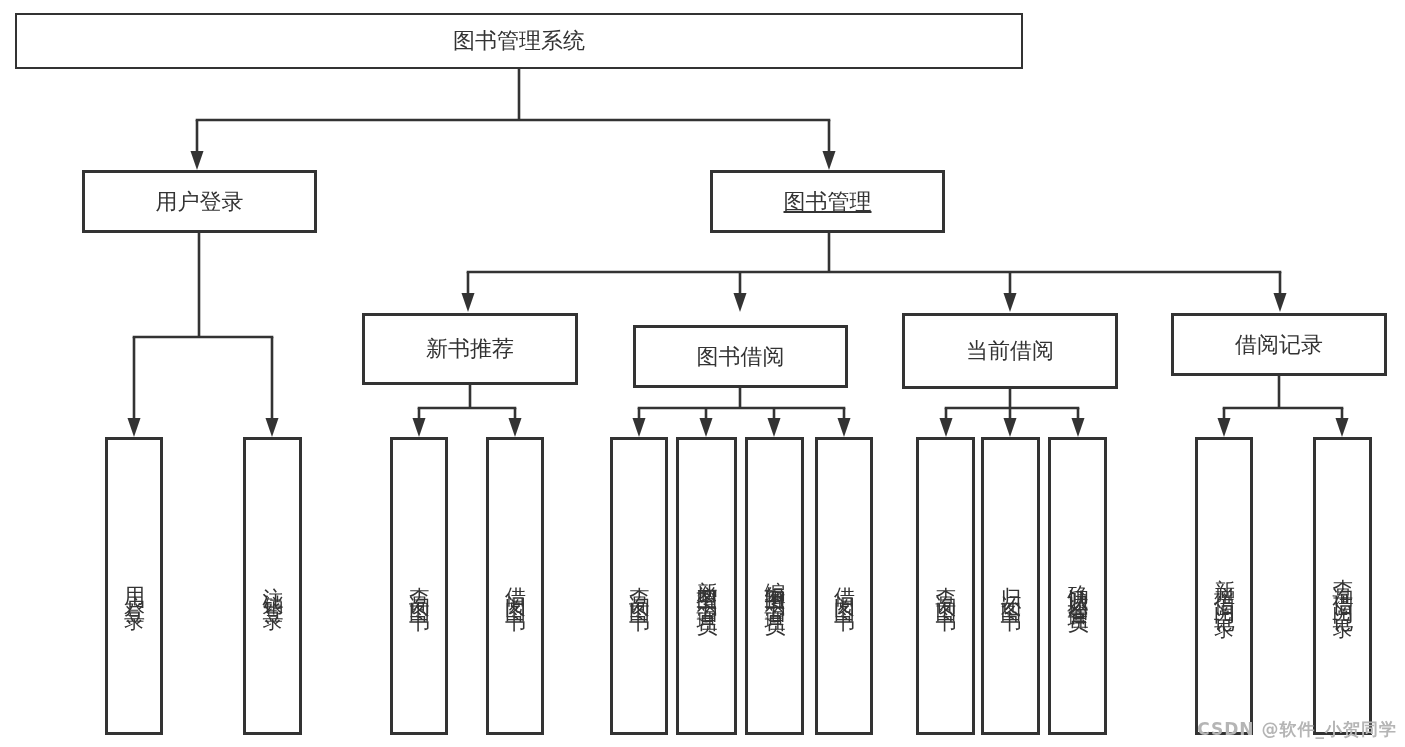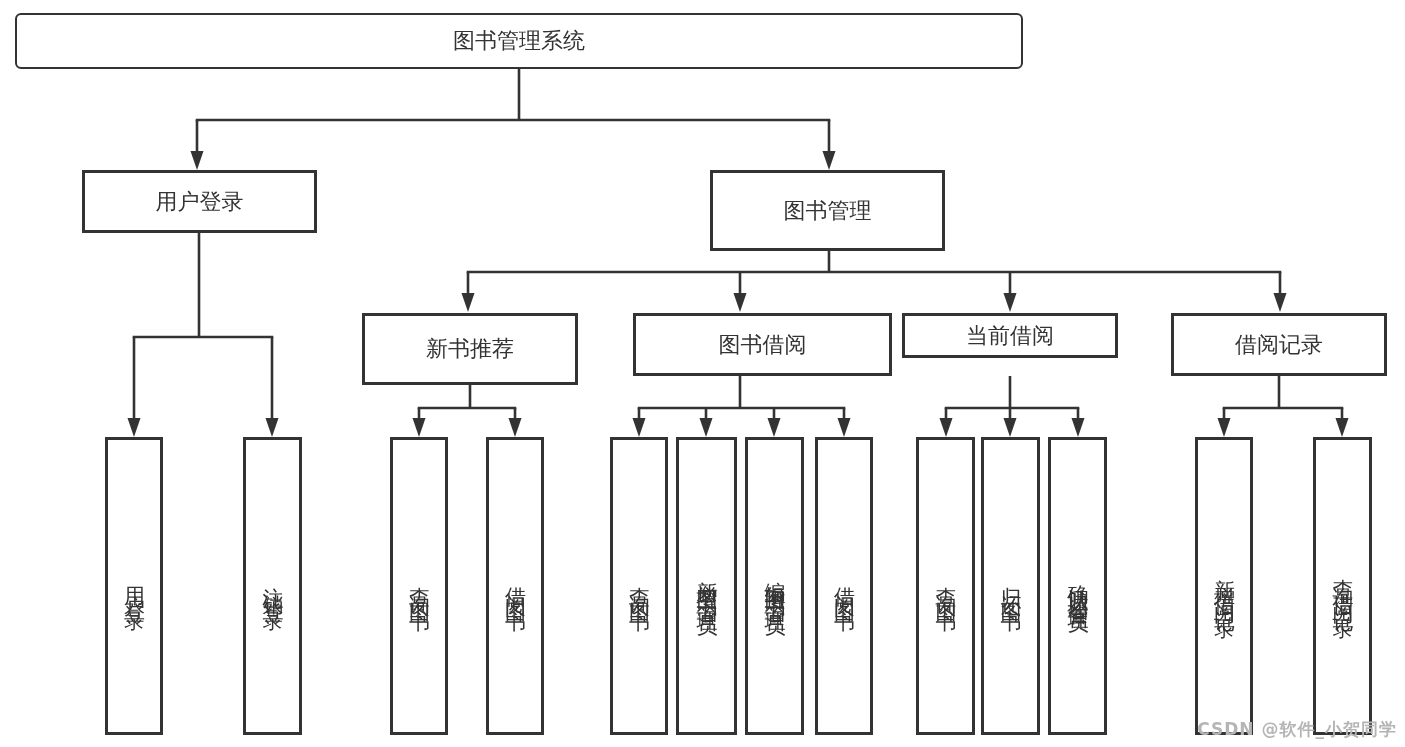--- a/index.html
+++ b/index.html
@@ -29,21 +29,20 @@
     color: var(--text, #333333);
     display: flex;
     align-items: center;
     justify-content: center;
     font-size: 22px;
     text-align: center;
     white-space: nowrap;
   }
   .root-box {
     border-width: 2px;
-    border-radius: 6px;
   }
   .vbox {
     writing-mode: vertical-rl;
     text-orientation: mixed;
     font-size: 21px;
     letter-spacing: 8px;
     white-space: normal;
     line-height: 1.0;
   }
   .watermark {
@@ -120,25 +119,25 @@
     <path d="M1222.7,408 H1343.3"></path>
     <path d="M1224,408 V419"></path>
     <polygon fill="currentColor" stroke="none" points="1224,437 1217.5,418 1230.5,418"></polygon>
     <path d="M1342,408 V419"></path>
     <polygon fill="currentColor" stroke="none" points="1342,437 1335.5,418 1348.5,418"></polygon>
   </svg>
 
   <div class="box root-box" style="left:15px; top:13px; width:1008px; height:56px;">图书管理系统</div>
 
   <div class="box" style="left:82px; top:170px; width:235px; height:63px;">用户登录</div>
-  <div class="box" style="left:710px; top:170px; width:235px; height:81px;">图书管理</div>
+  <div class="box" style="left:710px; top:170px; width:235px; height:63px;text-decoration:underline;">图书管理</div>
 
   <div class="box" style="left:362px; top:313px; width:216px; height:72px;">新书推荐</div>
-  <div class="box" style="left:633px; top:313px; width:259px; height:63px;">图书借阅</div>
-  <div class="box" style="left:902px; top:313px; width:216px; height:45px;">当前借阅</div>
+  <div class="box" style="left:633px; top:325px; width:215px; height:63px;">图书借阅</div>
+  <div class="box" style="left:902px; top:313px; width:216px; height:76px;">当前借阅</div>
   <div class="box" style="left:1171px; top:313px; width:216px; height:63px;">借阅记录</div>
 
   <div class="box vbox" style="left:105px; top:437px; width:58px; height:298px;">用户登录</div>
   <div class="box vbox" style="left:243px; top:437px; width:59px; height:298px;">注销登录</div>
 
   <div class="box vbox" style="left:390px; top:437px; width:58px; height:298px;">查询图书</div>
   <div class="box vbox" style="left:486px; top:437px; width:58px; height:298px;">借阅图书</div>
 
   <div class="box vbox" style="left:610px; top:437px; width:58px; height:298px;">查询图书</div>
   <div class="box vbox" style="left:676px; top:437px; width:61px; height:298px; letter-spacing:5px;">新增图书（管理员）</div>

